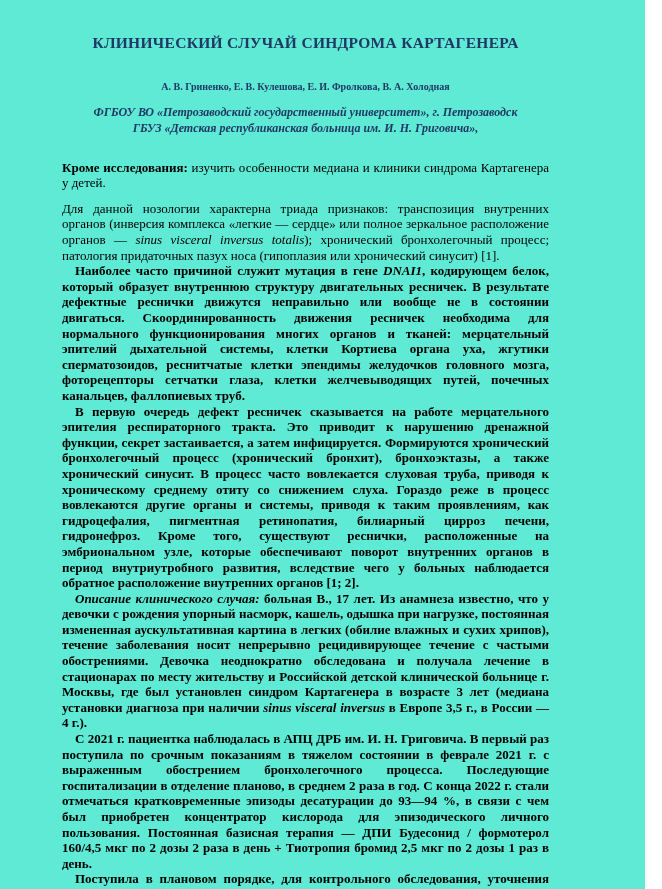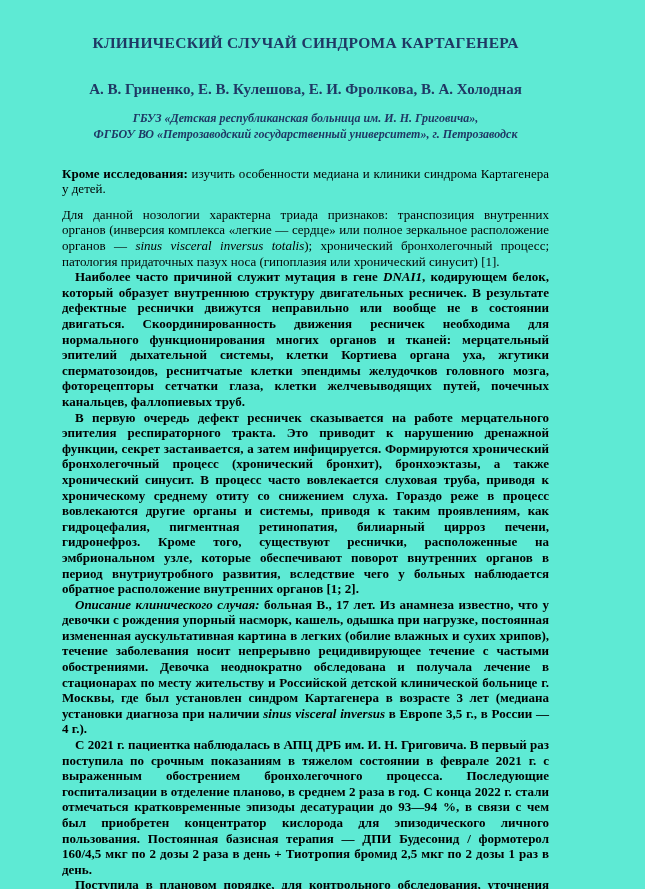--- a/index.html
+++ b/index.html
@@ -23,21 +23,21 @@
     text-align: center;
     color: #1f3864;
     font-size: 15.5px;
     font-weight: bold;
     letter-spacing: 0.3px;
   }
   .authors {
     margin-top: 29px;
     text-align: center;
     color: #1f3864;
-    font-size: 15px;
+    font-size: 10px;
     font-weight: bold;
   }
   .affiliation {
     margin-top: 13px;
     text-align: center;
     color: #1f3864;
     font-size: 12px;
     font-weight: bold;
     font-style: italic;
     line-height: 1.32;
@@ -64,22 +64,22 @@
 </head>
 <body>
 
 <div class="page">
 
   <h1 class="paper-title">КЛИНИЧЕСКИЙ СЛУЧАЙ СИНДРОМА КАРТАГЕНЕРА</h1>
 
   <div class="authors">А. В. Гриненко, Е. В. Кулешова, Е. И. Фролкова, В. А. Холодная</div>
 
   <div class="affiliation">
+    <div>ФГБОУ ВО «Петрозаводский государственный университет», г. Петрозаводск</div>
     <div>ГБУЗ «Детская республиканская больница им. И. Н. Григовича»,</div>
-    <div>ФГБОУ ВО «Петрозаводский государственный университет», г. Петрозаводск</div>
   </div>
 
   <div class="body-text">
 
 
     <p class="gap"><span class="lead-bold">Кроме исследования:</span><span> изучить особенности медиана и клиники синдрома Картагенера у детей.</span></p>
 
     <p><span>Для данной нозологии характерна триада признаков: транспозиция внутренних органов (инверсия комплекса «легкие — сердце» или полное зеркальное расположение органов — </span><i>sinus visceral inversus totalis</i><span>); хронический бронхолегочный процесс; патология придаточных пазух носа (гипоплазия или хронический синусит) [1].</span></p>
 
     <p class="indent"><span>Наиболее часто причиной служит мутация в гене </span><i>DNAI1</i><span>, кодирующем белок, который образует внутреннюю структуру двигательных ресничек. В результате дефектные реснички движутся неправильно или вообще не в состоянии двигаться. Скоординированность движения ресничек необходима для нормального функционирования многих органов и тканей: мерцательный эпителий дыхательной системы, клетки Кортиева органа уха, жгутики сперматозоидов, реснитчатые клетки эпендимы желудочков головного мозга, фоторецепторы сетчатки глаза, клетки желчевыводящих путей, почечных канальцев, фаллопиевых труб.</span></p>

